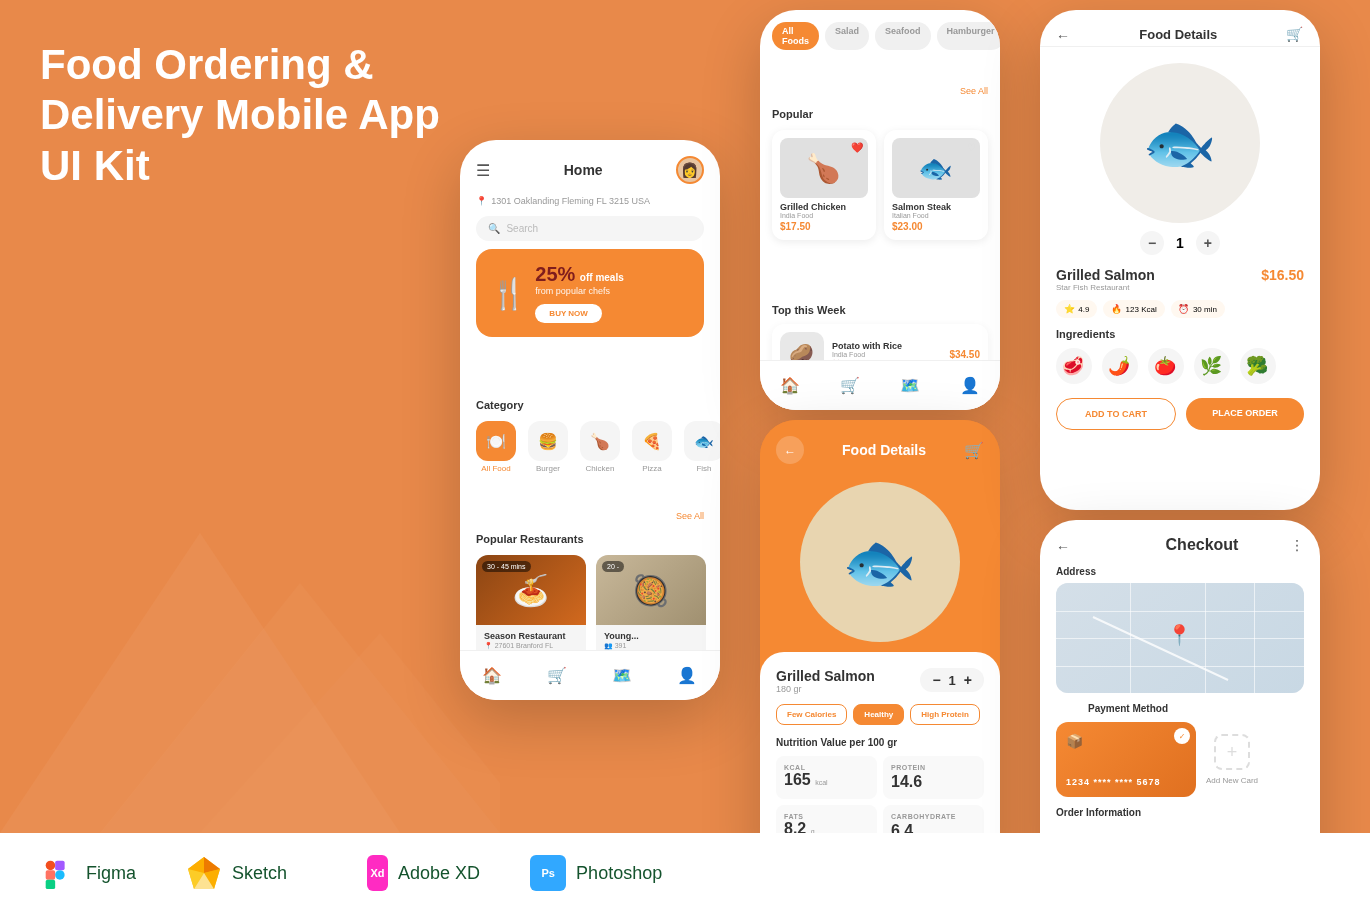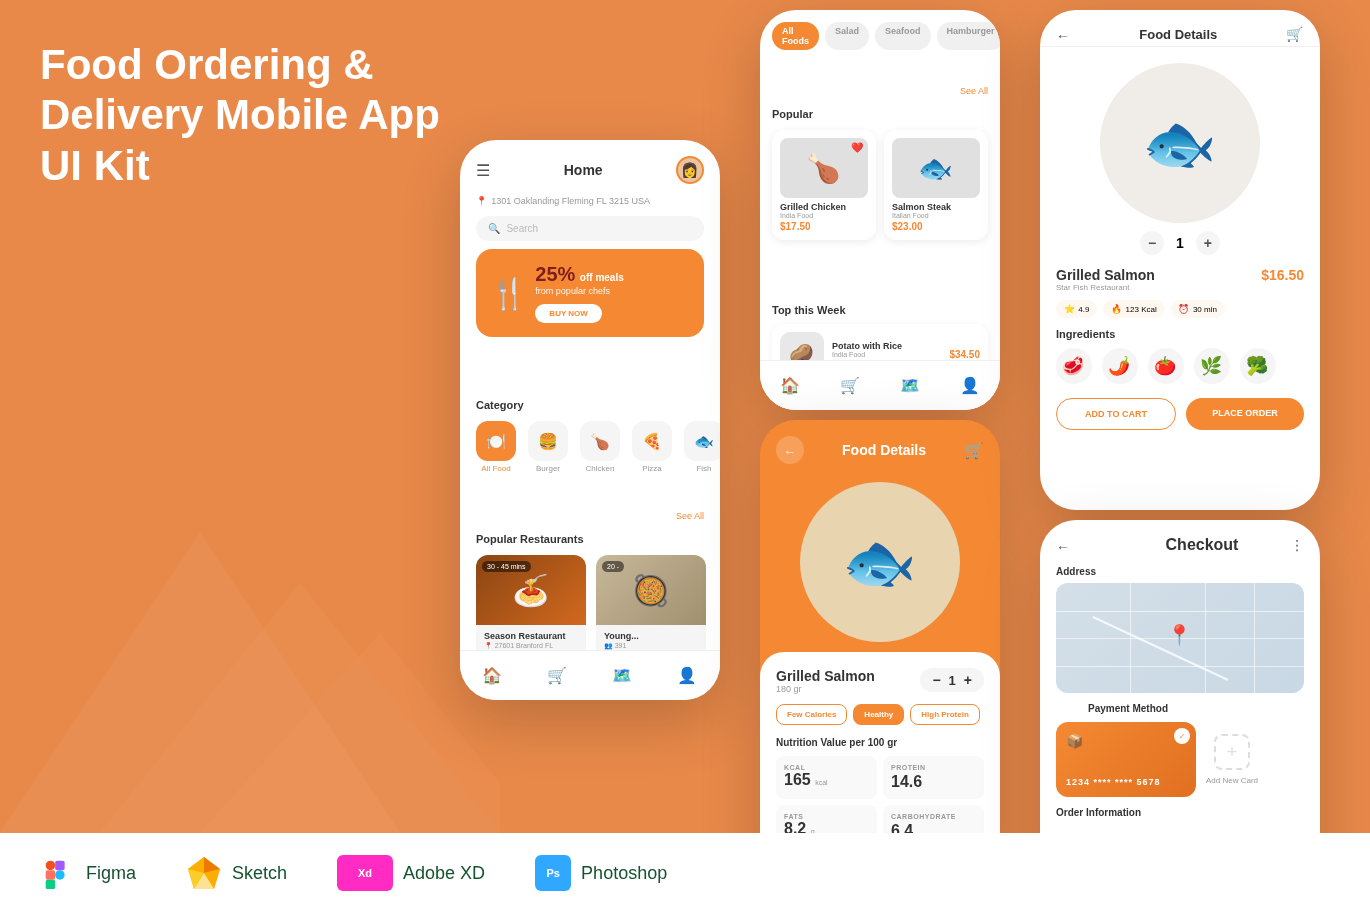--- a/index.html
+++ b/index.html
@@ -812,30 +812,31 @@
       color: #333;
       padding: 10px 16px 4px;
     }
 
     
     .figma-icon {
       width: 36px;
       height: 36px;
     }
     .xd-icon {
-      width: 56px;
+      width: 21px;
       height: 36px;
       background: #FF2BC2;
       border-radius: 6px;
       display: flex;
       align-items: center;
       justify-content: center;
       font-size: 11px;
       font-weight: 900;
       color: white;
+      margin-left: 30px;
     }
     .ps-icon {
       width: 36px;
       height: 36px;
       background: #31A8FF;
       border-radius: 6px;
       display: flex;
       align-items: center;
       justify-content: center;
       font-size: 11px;

